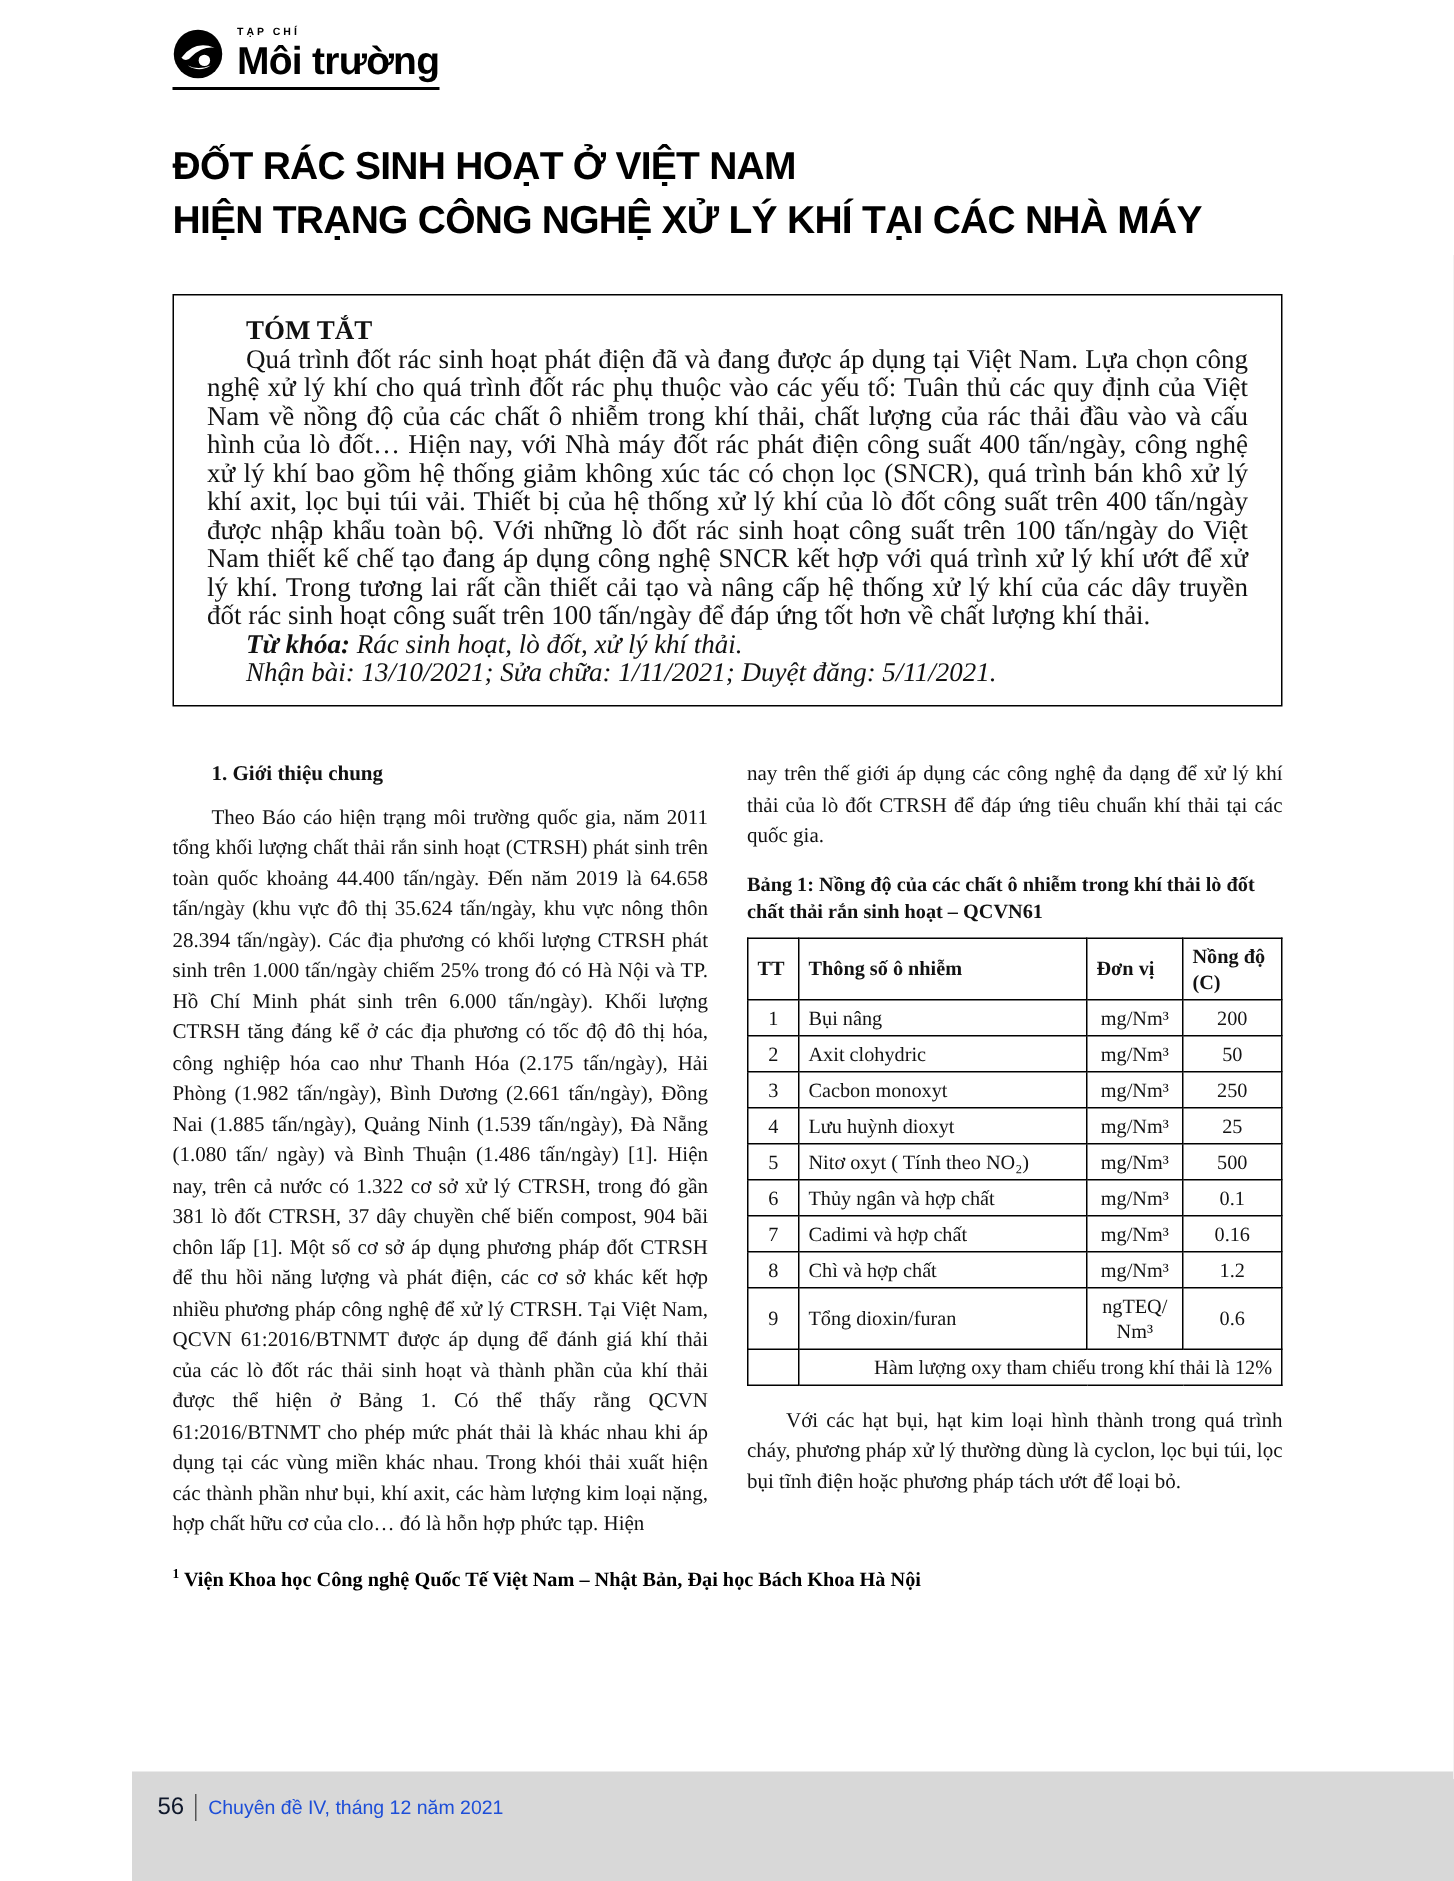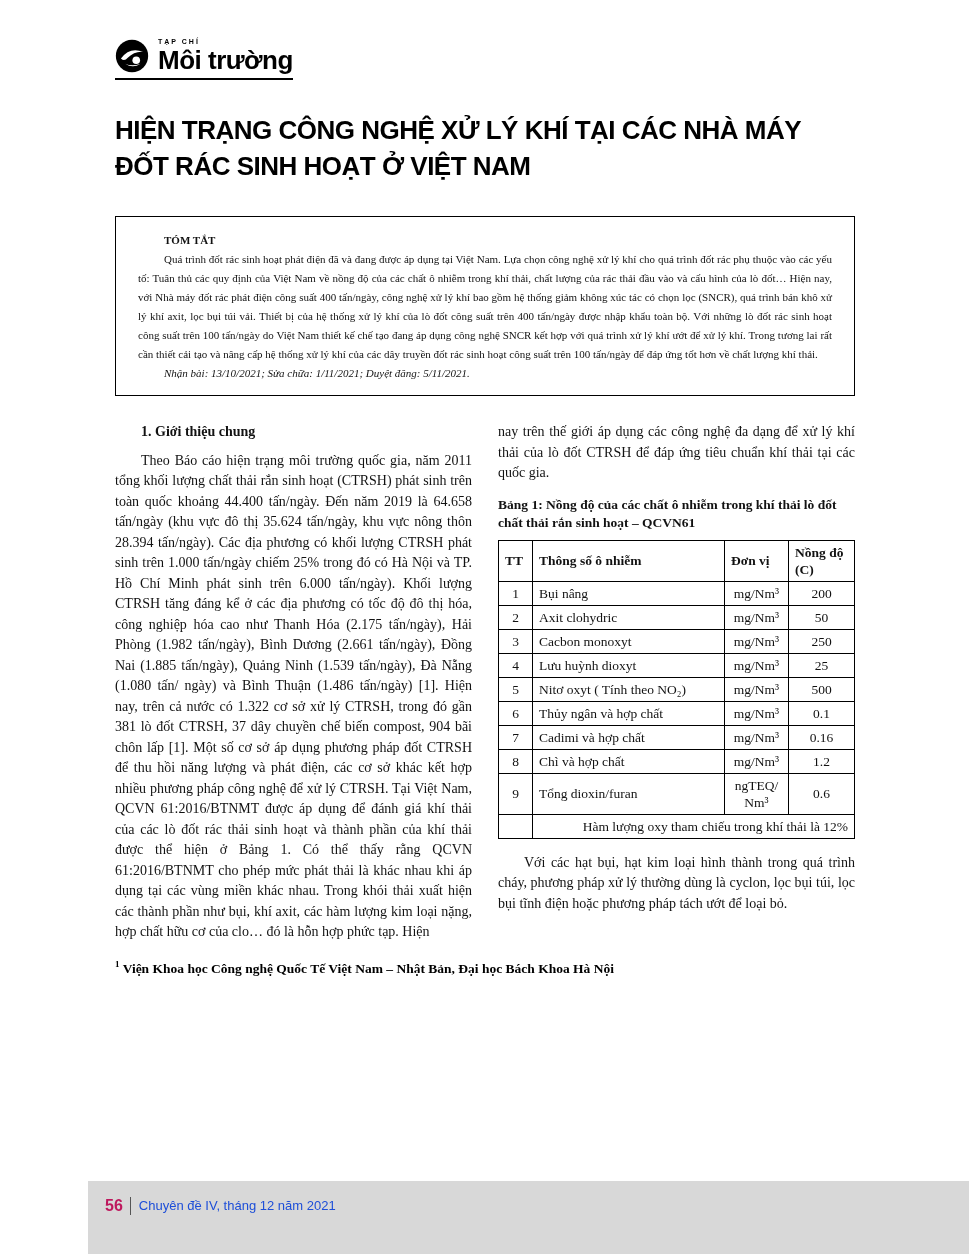--- a/index.html
+++ b/index.html
@@ -1,44 +1,44 @@
 <!DOCTYPE html>
 <html lang="vi"><head>
 <meta charset="utf-8">
 <style>
   * { margin:0; padding:0; box-sizing:border-box; }
   html,body { background:#e9e9e9; }
   body { font-family:"Liberation Serif", serif; color:#121212; }
   .page { position:relative; width:969px; height:1254px; margin:0 auto; background:#ffffff; overflow:hidden; }
-  .content { padding:38px 114px 0 115px; height:1180px; overflow:hidden; }
+  .content { padding:18px 114px 0 115px; height:1180px; overflow:hidden; }
 
   
   .logo-row { display:inline-flex; align-items:center; gap:9px; border-bottom:2px solid #000; padding-bottom:5px; min-width:172px; }
   .logo-icon svg { display:block; }
   .logo-text { display:flex; flex-direction:column; line-height:1; }
   .logo-small { font-family:"Liberation Sans", sans-serif; font-size:7px; font-weight:bold; letter-spacing:2px; color:#000; margin-bottom:2px; }
   .logo-main { font-family:"Liberation Sans", sans-serif; font-size:26px; font-weight:bold; color:#000; letter-spacing:-0.5px; }
 
   
   .title { margin-top:32px; font-family:"Liberation Sans", sans-serif; font-weight:bold; font-size:26px; line-height:36px; letter-spacing:-0.5px; color:#000; }
   .title .tl { display:block; white-space:nowrap; }
 
   
   .author { margin-top:26px; text-align:right; font-weight:bold; font-size:15px; color:#000; }
   .author sup { font-size:10px; }
 
   
-  .abstract { margin-top:32px; border:1px solid #000; padding:14px 22px 12px 22px; font-size:11px; line-height:19px; text-align:justify; }
+  .abstract { margin-top:32px; border:1px solid #000; padding:14px 22px 12px 22px; font-size:18px; line-height:19px; text-align:justify; }
   .abstract p { text-indent:26px; }
   .abs-head { font-weight:bold; }
   .abs-keywords, .abs-dates { font-style:italic; }
   .kw-label { font-weight:bold; font-style:italic; }
 
   
-  .columns { margin-top:26px; display:flex; gap:26px; }
+  .columns { margin-top:36px; display:flex; gap:26px; }
   .col { flex:1 1 0; font-size:14px; line-height:20.5px; text-align:justify; }
   .sec-head { font-weight:bold; text-indent:26px; margin-bottom:8px; }
   .indent { text-indent:26px; }
   .mt { margin-top:14px; }
 
   
   .tbl-caption { margin-top:12px; font-weight:bold; font-size:13.5px; line-height:18px; text-align:left; }
   .tbl-caption .cap-label { font-weight:bold; }
   table.pollutants { width:100%; border-collapse:collapse; margin-top:8px; font-size:13.5px; line-height:17px; }
   table.pollutants th, table.pollutants td { border:1px solid #000; padding:3px 6px; vertical-align:middle; }
@@ -47,21 +47,21 @@
   col.w-tt { width:34px; } col.w-unit { width:64px; } col.w-val { width:66px; }
   td.note-cell { text-align:right; }
   td.note-cell.just { text-align:justify; padding:4px 7px; }
 
   
   .footnote { margin-top:16px; font-size:13.5px; font-weight:bold; color:#000; }
   .footnote sup { font-size:9px; }
 
   
   .page-footer { position:absolute; left:88px; right:0; top:1181px; bottom:0; background:#d8d8d8; padding:15px 0 0 17px; font-family:"Liberation Sans", sans-serif; }
-  .page-num { font-size:16px; font-weight:bold; color:#be185d; vertical-align:middle; }
+  .page-num { font-size:16px; font-weight:normal; color:#0f172a; vertical-align:middle; }
   .footer-divider { display:inline-block; width:1px; height:18px; background:#555; margin:0 8px 0 7px; vertical-align:middle; }
   .footer-text { font-size:13px; color:#1d4ed8; vertical-align:middle; }
 </style>
 </head>
 <body>
 
 <div class="page">
   <div class="content">
 
     <header class="masthead">
@@ -75,28 +75,29 @@
           </svg>
         </span>
         <span class="logo-text">
           <span class="logo-small">TẠP CHÍ</span>
           <span class="logo-main">Môi trường</span>
         </span>
       </div>
     </header>
 
     <h1 class="title">
+      <span class="tl">ĐỐT RÁC SINH HOẠT Ở VIỆT NAM</span>
       <span class="tl">HIỆN TRẠNG CÔNG NGHỆ XỬ LÝ KHÍ TẠI CÁC NHÀ MÁY</span>
-      <span class="tl">ĐỐT RÁC SINH HOẠT Ở VIỆT NAM</span>
     </h1>
 
 
     <section class="abstract">
       <p class="abs-head">TÓM TẮT</p>
       <p class="abs-body">Quá trình đốt rác sinh hoạt phát điện đã và đang được áp dụng tại Việt Nam. Lựa chọn công nghệ xử lý khí cho quá trình đốt rác phụ thuộc vào các yếu tố: Tuân thủ các quy định của Việt Nam về nồng độ của các chất ô nhiễm trong khí thải, chất lượng của rác thải đầu vào và cấu hình của lò đốt… Hiện nay, với Nhà máy đốt rác phát điện công suất 400 tấn/ngày, công nghệ xử lý khí bao gồm hệ thống giảm không xúc tác có chọn lọc (SNCR), quá trình bán khô xử lý khí axit, lọc bụi túi vải. Thiết bị của hệ thống xử lý khí của lò đốt công suất trên 400 tấn/ngày được nhập khẩu toàn bộ. Với những lò đốt rác sinh hoạt công suất trên 100 tấn/ngày do Việt Nam thiết kế chế tạo đang áp dụng công nghệ SNCR kết hợp với quá trình xử lý khí ướt để xử lý khí. Trong tương lai rất cần thiết cải tạo và nâng cấp hệ thống xử lý khí của các dây truyền đốt rác sinh hoạt công suất trên 100 tấn/ngày để đáp ứng tốt hơn về chất lượng khí thải.</p>
+      <p class="abs-keywords"><span class="kw-label">Từ khóa:</span> <span>Rác sinh hoạt, lò đốt, xử lý khí thải.</span></p>
       <p class="abs-dates">Nhận bài: 13/10/2021; Sửa chữa: 1/11/2021; Duyệt đăng: 5/11/2021.</p>
     </section>
 
     <div class="columns">
 
       <div class="col col-left">
         <p class="sec-head">1. Giới thiệu chung</p>
         <p class="body-p indent">Theo Báo cáo hiện trạng môi trường quốc gia, năm 2011 tổng khối lượng chất thải rắn sinh hoạt (CTRSH) phát sinh trên toàn quốc khoảng 44.400 tấn/ngày. Đến năm 2019 là 64.658 tấn/ngày (khu vực đô thị 35.624 tấn/ngày, khu vực nông thôn 28.394 tấn/ngày). Các địa phương có khối lượng CTRSH phát sinh trên 1.000 tấn/ngày chiếm 25% trong đó có Hà Nội và TP. Hồ Chí Minh phát sinh trên 6.000 tấn/ngày). Khối lượng CTRSH tăng đáng kể ở các địa phương có tốc độ đô thị hóa, công nghiệp hóa cao như Thanh Hóa (2.175 tấn/ngày), Hải Phòng (1.982 tấn/ngày), Bình Dương (2.661 tấn/ngày), Đồng Nai (1.885 tấn/ngày), Quảng Ninh (1.539 tấn/ngày), Đà Nẵng (1.080 tấn/ ngày) và Bình Thuận (1.486 tấn/ngày) [1]. Hiện nay, trên cả nước có 1.322 cơ sở xử lý CTRSH, trong đó gần 381 lò đốt CTRSH, 37 dây chuyền chế biến compost, 904 bãi chôn lấp [1]. Một số cơ sở áp dụng phương pháp đốt CTRSH để thu hồi năng lượng và phát điện, các cơ sở khác kết hợp nhiều phương pháp công nghệ để xử lý CTRSH. Tại Việt Nam, QCVN 61:2016/BTNMT được áp dụng để đánh giá khí thải của các lò đốt rác thải sinh hoạt và thành phần của khí thải được thể hiện ở Bảng 1. Có thể thấy rằng QCVN 61:2016/BTNMT cho phép mức phát thải là khác nhau khi áp dụng tại các vùng miền khác nhau. Trong khói thải xuất hiện các thành phần như bụi, khí axit, các hàm lượng  kim loại nặng,  hợp chất hữu cơ của clo… đó là hỗn hợp phức tạp.  Hiện</p>
       </div>
 

